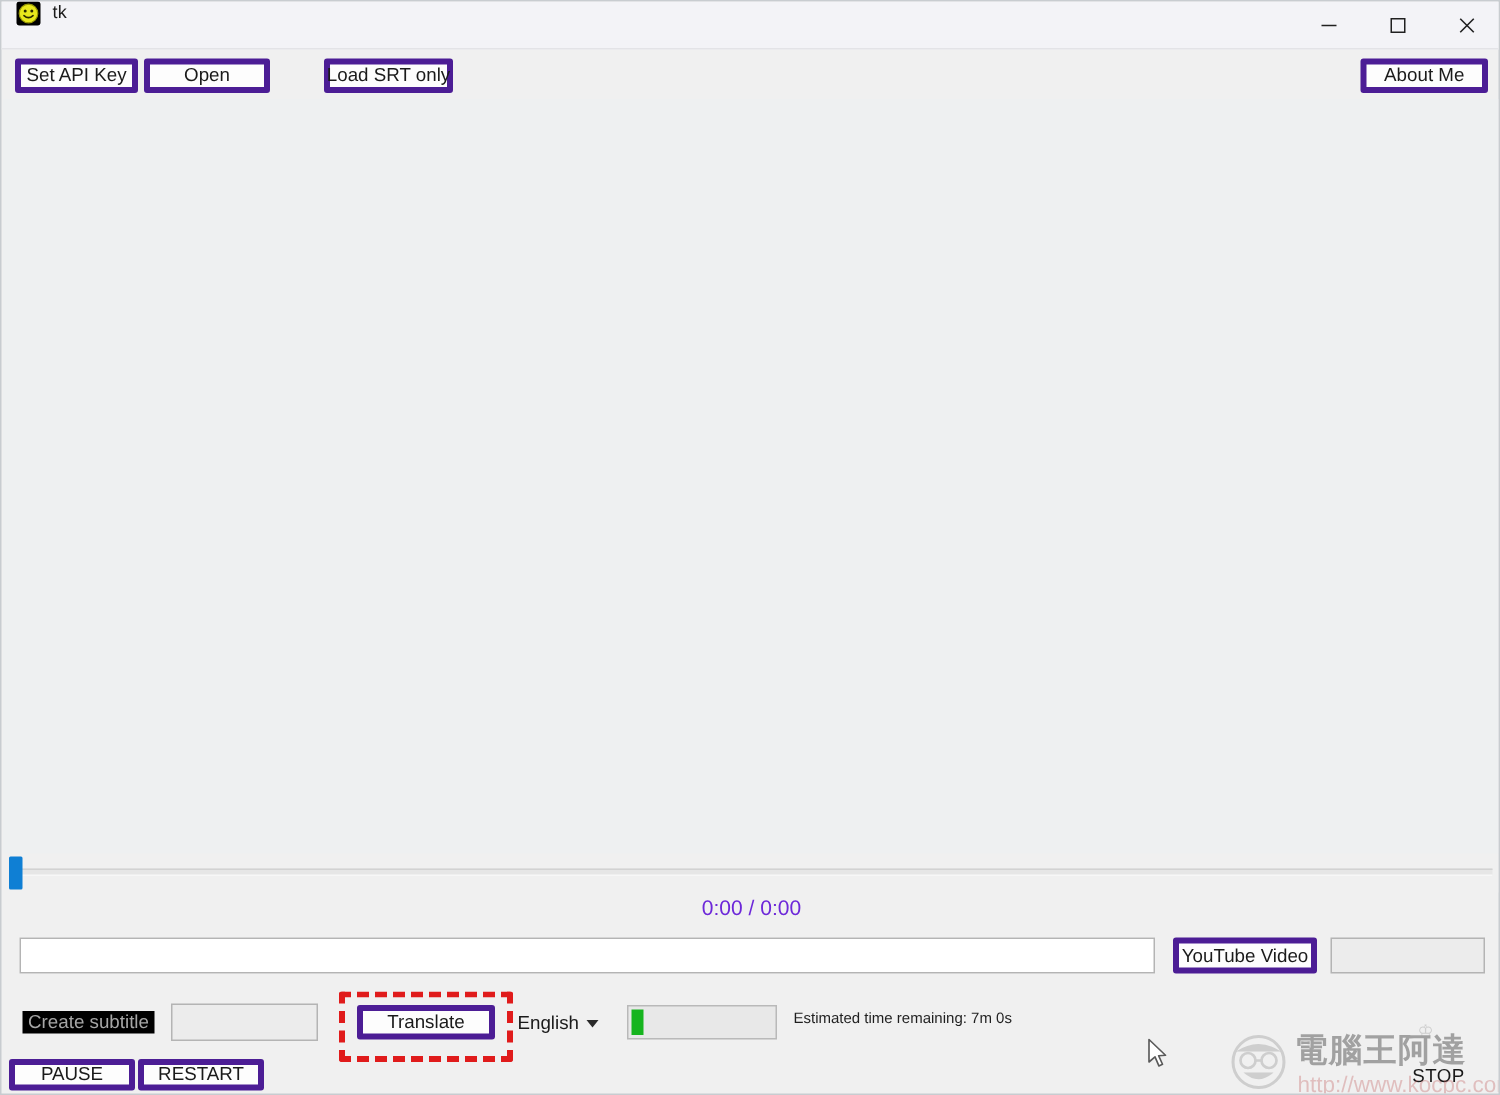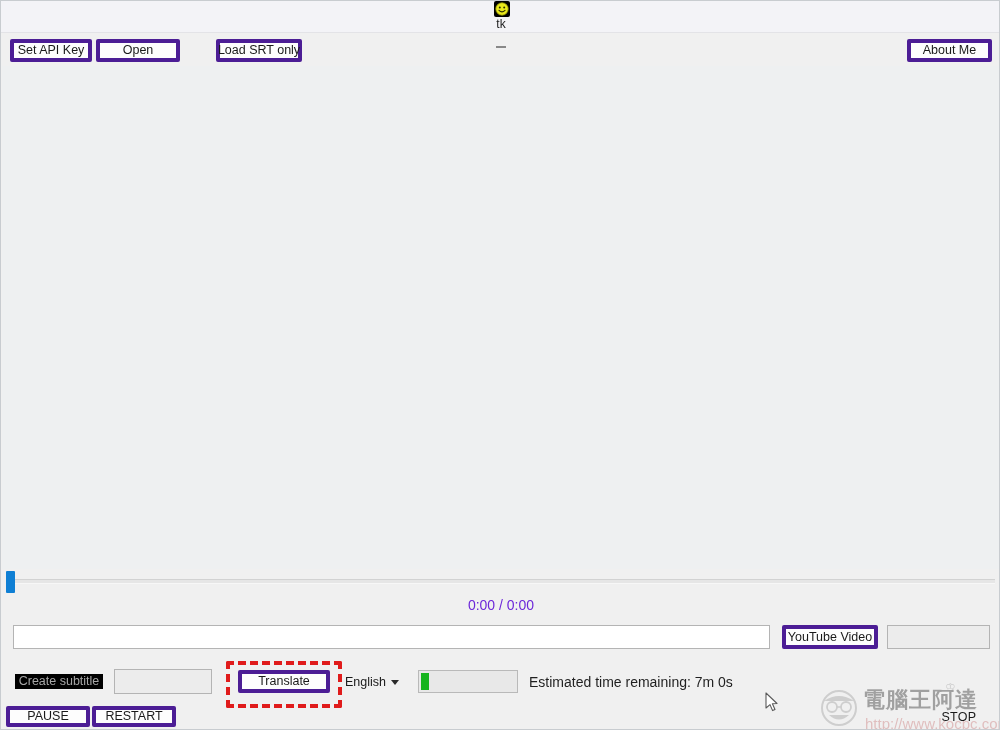--- a/index.html
+++ b/index.html
@@ -26,24 +26,23 @@
   }
 
   
   .titlebar {
     position: absolute;
     left: 0; top: 0;
     width: 1000px;
     height: 32px;
     background: #f3f3f7;
     display: flex;
-    align-items: center;
+    align-items: flex-start;
     border-bottom: 1px solid #e3e3e7;
     box-sizing: border-box;
-    flex-direction: column;
   }
   .tb-icon {
     width: 16px; height: 16px;
     margin-left: 10px;
     margin-right: 8px;
     border-radius: 2px;
     background: #000;
     display: flex;
     align-items: center;
     justify-content: center;
@@ -230,21 +229,21 @@
   }
   .progress-fill {
     height: 100%;
     background: #16b41e;
     width: 8%;
   }
 
   .eta {
     position: absolute;
     left: 528px; top: 673px;
-    font-size: 14px;
+    font-size: 10px;
     color: #1f1f1f;
     white-space: nowrap;
   }
 
   
   #btn-pause   { left: 5px;  top: 705px; width: 84px; height: 21px; }
   #btn-restart { left: 91px; top: 705px; width: 84px; height: 21px; }
   #btn-stop {
     position: absolute;
     left: 920px; top: 705px;

